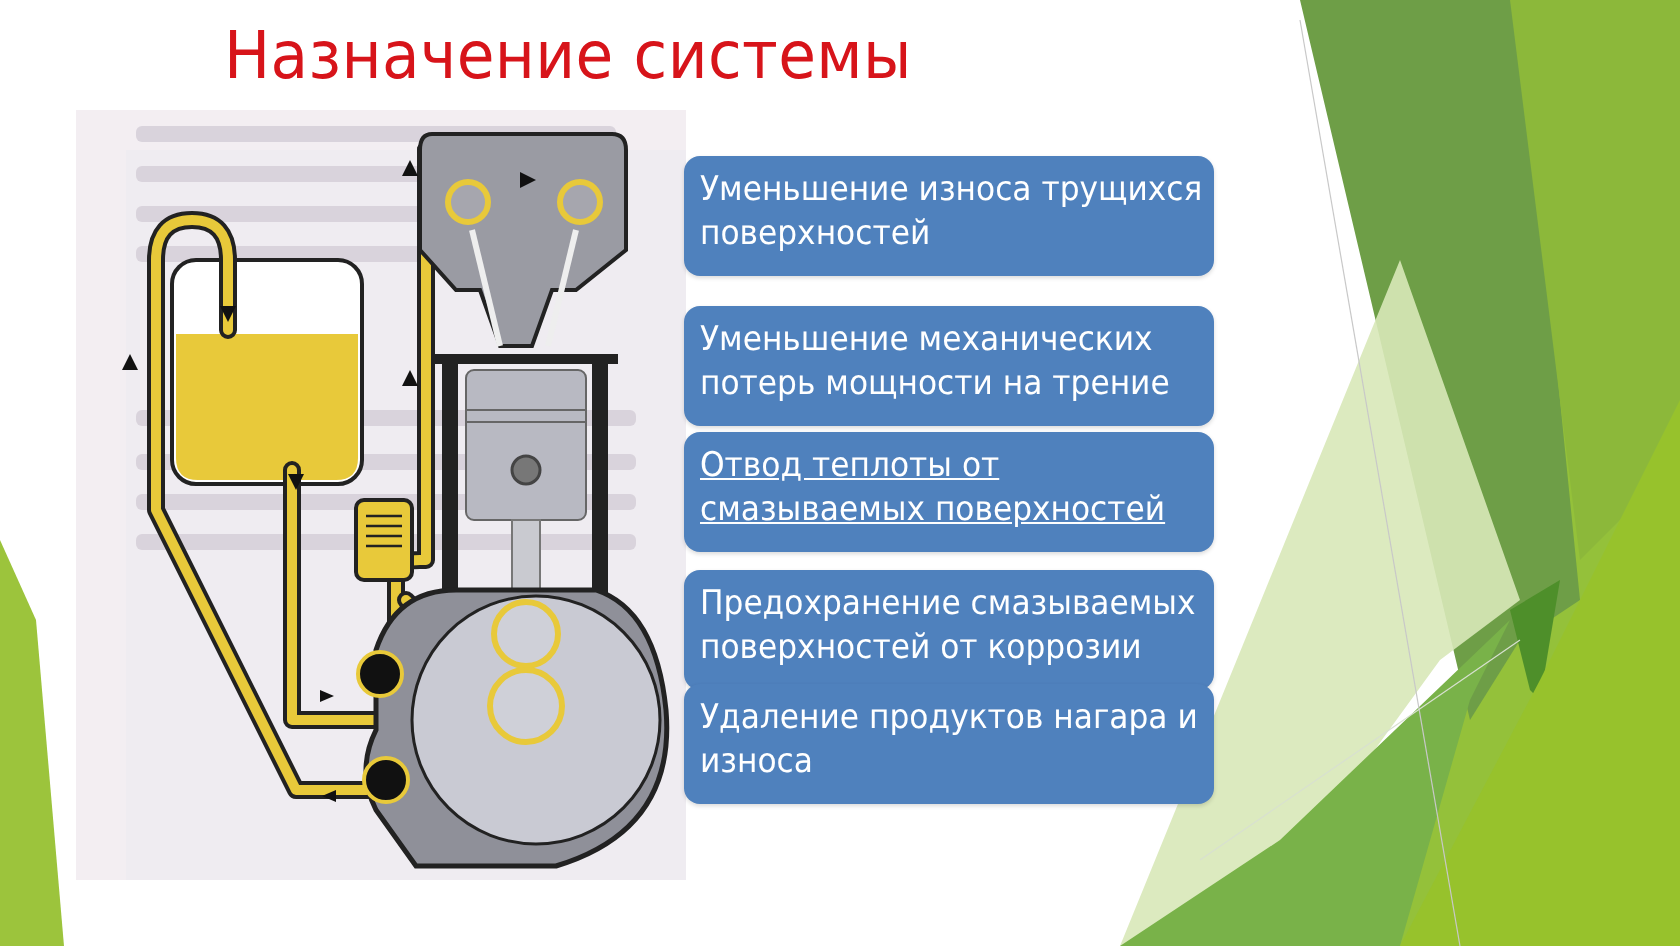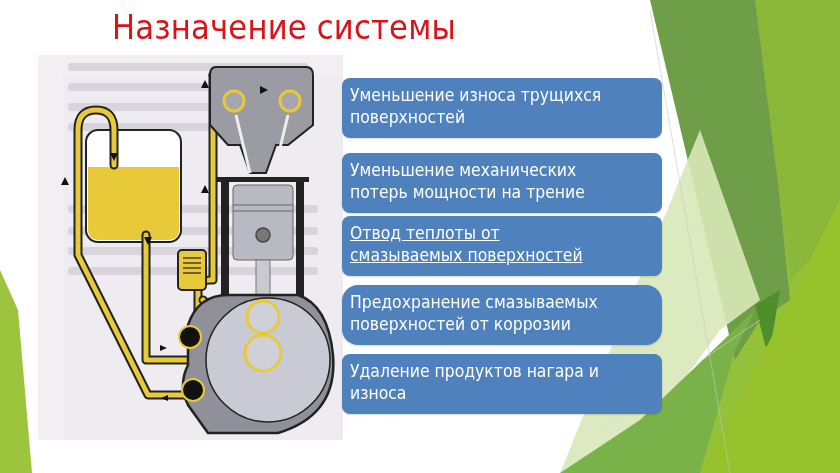--- a/index.html
+++ b/index.html
@@ -11,21 +11,21 @@
     .bg-svg { position: absolute; left: 0; top: 0; width: 840px; height: 473px; }
     .title {
       position: absolute; left: 112px; top: 8px; width: 480px;
       font-size: 33px; color: #d7141a; letter-spacing: 0.2px;
       font-family: "DejaVu Sans", sans-serif; font-weight: normal;
       transform: scaleX(0.93); transform-origin: left top;
     }
     .diagram { position: absolute; left: 38px; top: 55px; width: 305px; height: 385px; }
     .boxes { position: absolute; left: 342px; top: 78px; width: 281px; }
     .box {
-      position: absolute; left: 0; width: 320px; height: 60px;
+      position: absolute; left: 0; width: 265px; height: 60px;
       background: #4f81bd; border-radius: 8px;
       box-shadow: 0 1px 2px rgba(0,0,0,0.15);
       color: #ffffff; font-size: 17px; line-height: 22px;
       padding: 6px 8px; box-sizing: border-box;
       font-family: "DejaVu Sans", sans-serif;
     }
     .box span { display: block; transform: scaleX(0.92); transform-origin: left center; white-space: nowrap; }
   </style>
 </head>
 <body>
@@ -127,21 +127,21 @@
     <span>поверхностей</span>
   </div>
   <div class="box" style="top:75px;">
     <span>Уменьшение механических</span>
     <span>потерь мощности на трение</span>
   </div>
   <div class="box" style="top:138px;text-decoration:underline;">
     <span>Отвод теплоты от</span>
     <span>смазываемых поверхностей</span>
   </div>
-  <div class="box" style="top:207px;border-radius:16px;">
+  <div class="box" style="top:207px;">
     <span>Предохранение смазываемых</span>
     <span>поверхностей от коррозии</span>
   </div>
-  <div class="box" style="top:276px;">
+  <div class="box" style="top:264px;">
     <span>Удаление продуктов нагара и</span>
     <span>износа</span>
   </div>
 </div>
 
 </body></html>

